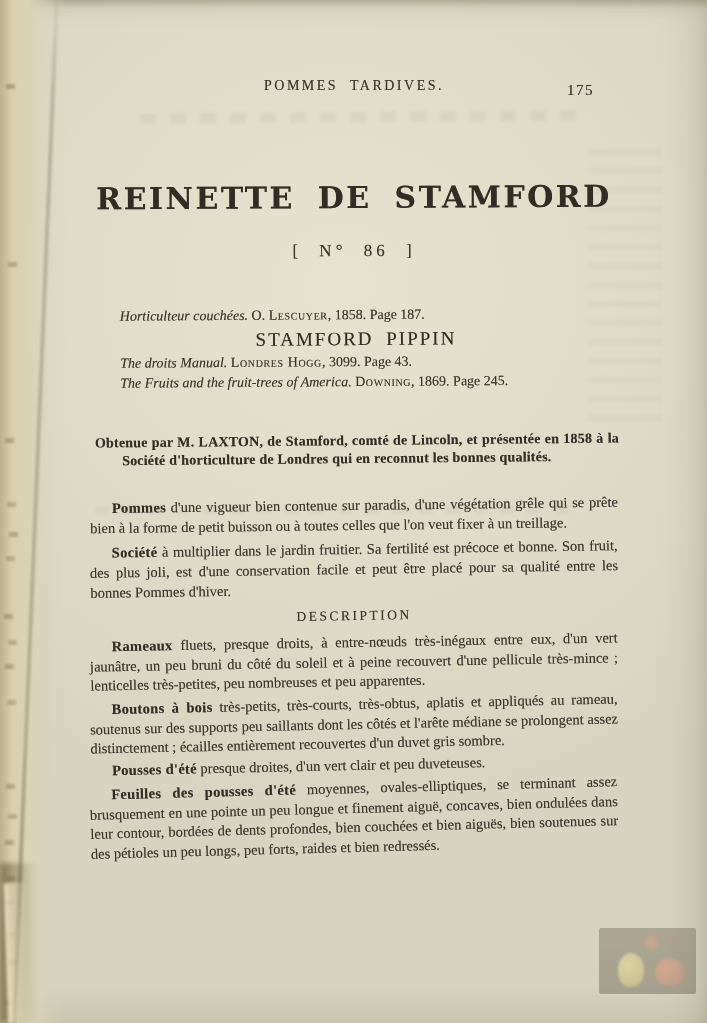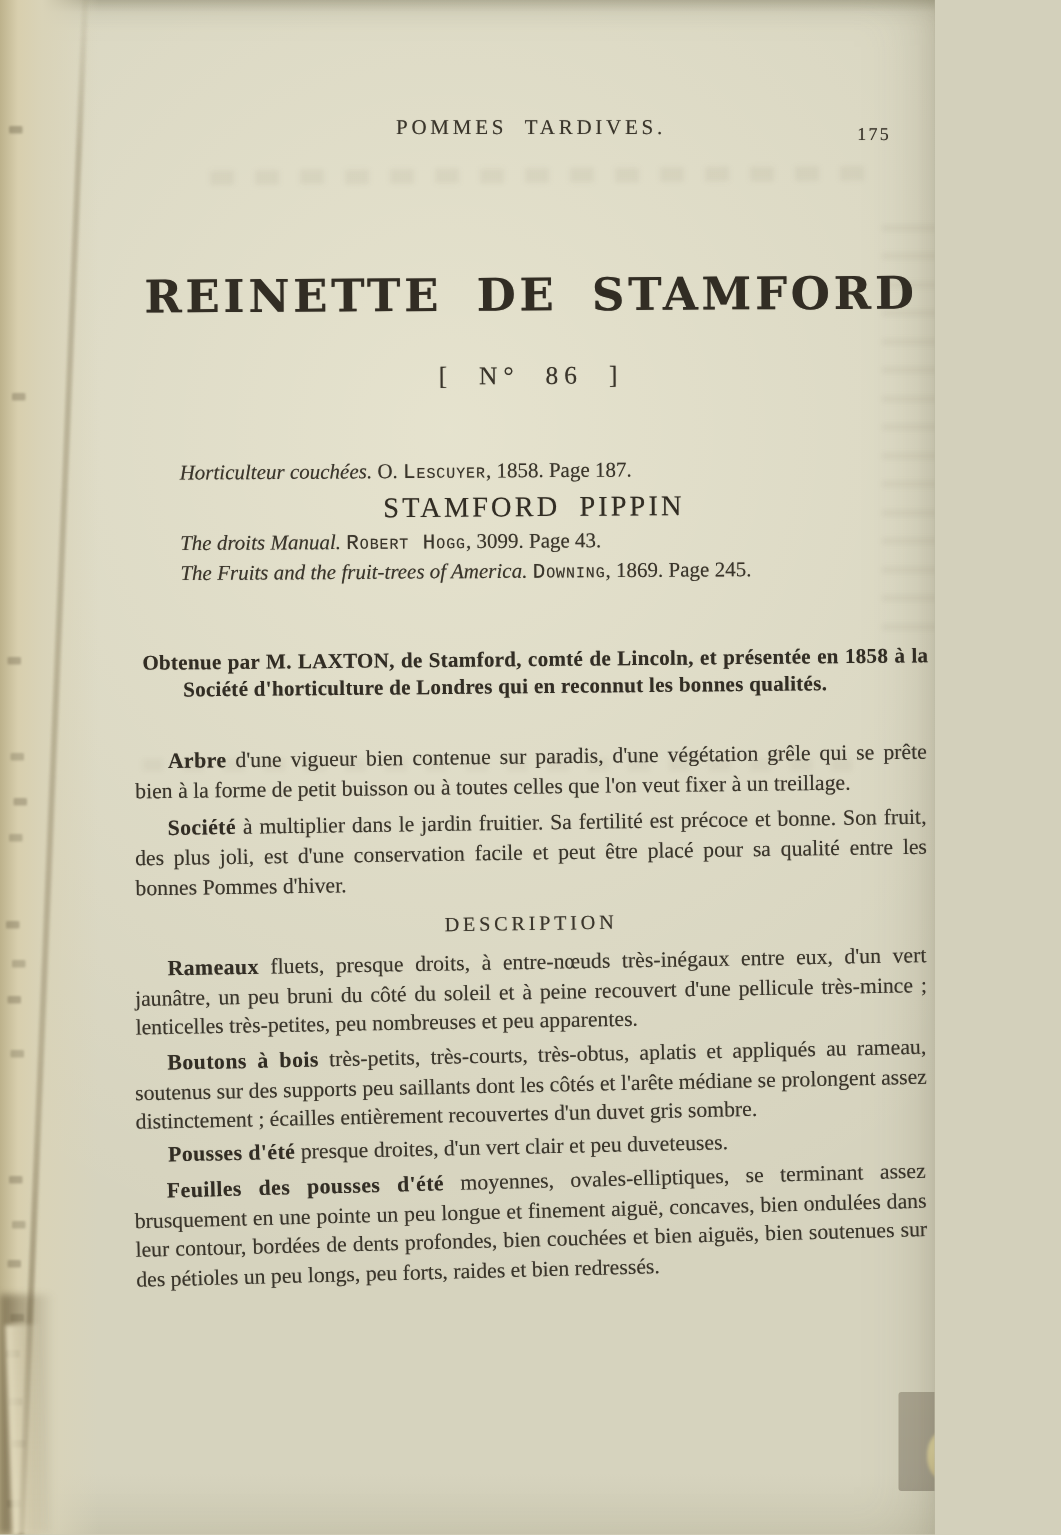--- a/index.html
+++ b/index.html
@@ -9,21 +9,21 @@
   }
   *{ box-sizing:border-box; }
   html,body{ margin:0; padding:0; }
   body{
     width:707px; height:1023px;
     font-family:"Liberation Serif", serif;
     color:var(--ink);
     background:#d3d0bb;
   }
   .photo{
-    position:relative; width:623px; height:1023px; overflow:hidden;
+    position:relative; width:707px; height:1023px; overflow:hidden;
     background:
       radial-gradient(140% 90% at 48% 28%, rgba(255,252,232,0.38), rgba(255,252,232,0) 62%),
       linear-gradient(to bottom, #bdbaa2 0px, #d6d3be 8px, #d6d3be 96%, #cdcab3 100%),
       var(--page);
     box-shadow: inset -22px 0 45px -22px rgba(120,115,90,.38),
                 inset 0 10px 20px -12px rgba(100,95,70,.45);
   }
 
   
   .gutter{
@@ -83,41 +83,41 @@
   .page{
     position:absolute; inset:0;
     padding:78px 0 0 90px;
     text-shadow:0 0 .5px rgba(58,53,43,.5);
   }
   .header-row{ position:relative; width:528px; height:18px; }
   .running-title{
     text-align:center; font-size:14px; letter-spacing:2.5px; word-spacing:6px;
   }
   .page-number{
-    position:absolute; right:24px; top:4px; font-size:12px; letter-spacing:1.5px;
+    position:absolute; right:24px; top:4px; font-size:15px; letter-spacing:1.5px;
   }
   .title{
     margin:84px 0 0; width:528px; text-align:center;
     font-family:"DejaVu Serif", serif; font-weight:700; color:var(--ink-bold);
     font-size:30px; letter-spacing:2.5px; word-spacing:10px;
     transform:rotate(-.3deg);
   }
   .number{
     margin-top:26px; width:528px; text-align:center;
     font-size:17px; letter-spacing:4px; word-spacing:9px;
     transform:rotate(-.3deg);
   }
   .refs{
     margin:44px 0 0 30px; width:498px;
     font-size:14px; line-height:20px;
     transform:rotate(-.4deg);
   }
   .ref{ margin:0; }
   .ref i{ font-style:italic; }
-  .sc{ font-variant:small-caps; letter-spacing:.6px;font-family:Liberation Mono, monospace; }
+  .sc{ font-variant:small-caps; letter-spacing:.6px; }
   .synonym{
     margin:4px 0 3px; width:472px; text-align:center;
     font-weight:400; font-size:19px; letter-spacing:2px; word-spacing:6px;
     color:var(--ink-bold);
   }
   .intro{
     margin:40px 0 0 5px; width:524px;
     padding-left:27px; text-indent:-27px;
     font-weight:700; color:var(--ink-bold);
     font-size:14px; line-height:17.5px; letter-spacing:.2px;
@@ -195,32 +195,32 @@
       <p class="ref">
         <i>Horticulteur couchées.</i>
         <span>O.</span>
         <span class="sc">Lescuyer</span><span>, 1858. Page 187.</span>
       </p>
 
       <h2 class="synonym">STAMFORD PIPPIN</h2>
 
       <p class="ref">
         <i>The droits Manual.</i>
-        <span class="sc">Robert Hogg</span><span>, 3099. Page 43.</span>
+        <span class="sc">Londres Hogg</span><span>, 3099. Page 43.</span>
       </p>
       <p class="ref">
         <i>The Fruits and the fruit-trees of America.</i>
         <span class="sc">Downing</span><span>, 1869. Page 245.</span>
       </p>
     </div>
 
     <p class="intro">Obtenue par M. LAXTON, de Stamford, comté de Lincoln, et présentée en 1858 à la Société d'horticulture de Londres qui en reconnut les bonnes qualités.</p>
 
     <p class="para p-arbre">
-      <b class="lead">Arbre</b>
+      <b class="lead">Pommes</b>
       <span>d'une vigueur bien contenue sur paradis, d'une végétation grêle qui se prête bien à la forme de petit buisson ou à toutes celles que l'on veut fixer à un treillage.</span>
     </p>
 
     <p class="para p-variete">
       <b class="lead">Société</b>
       <span>à multiplier dans le jardin fruitier. Sa fertilité est précoce et bonne. Son fruit, des plus joli, est d'une conservation facile et peut être placé pour sa qualité entre les bonnes Pommes d'hiver.</span>
     </p>
 
     <h3 class="desc-heading">DESCRIPTION</h3>
 

